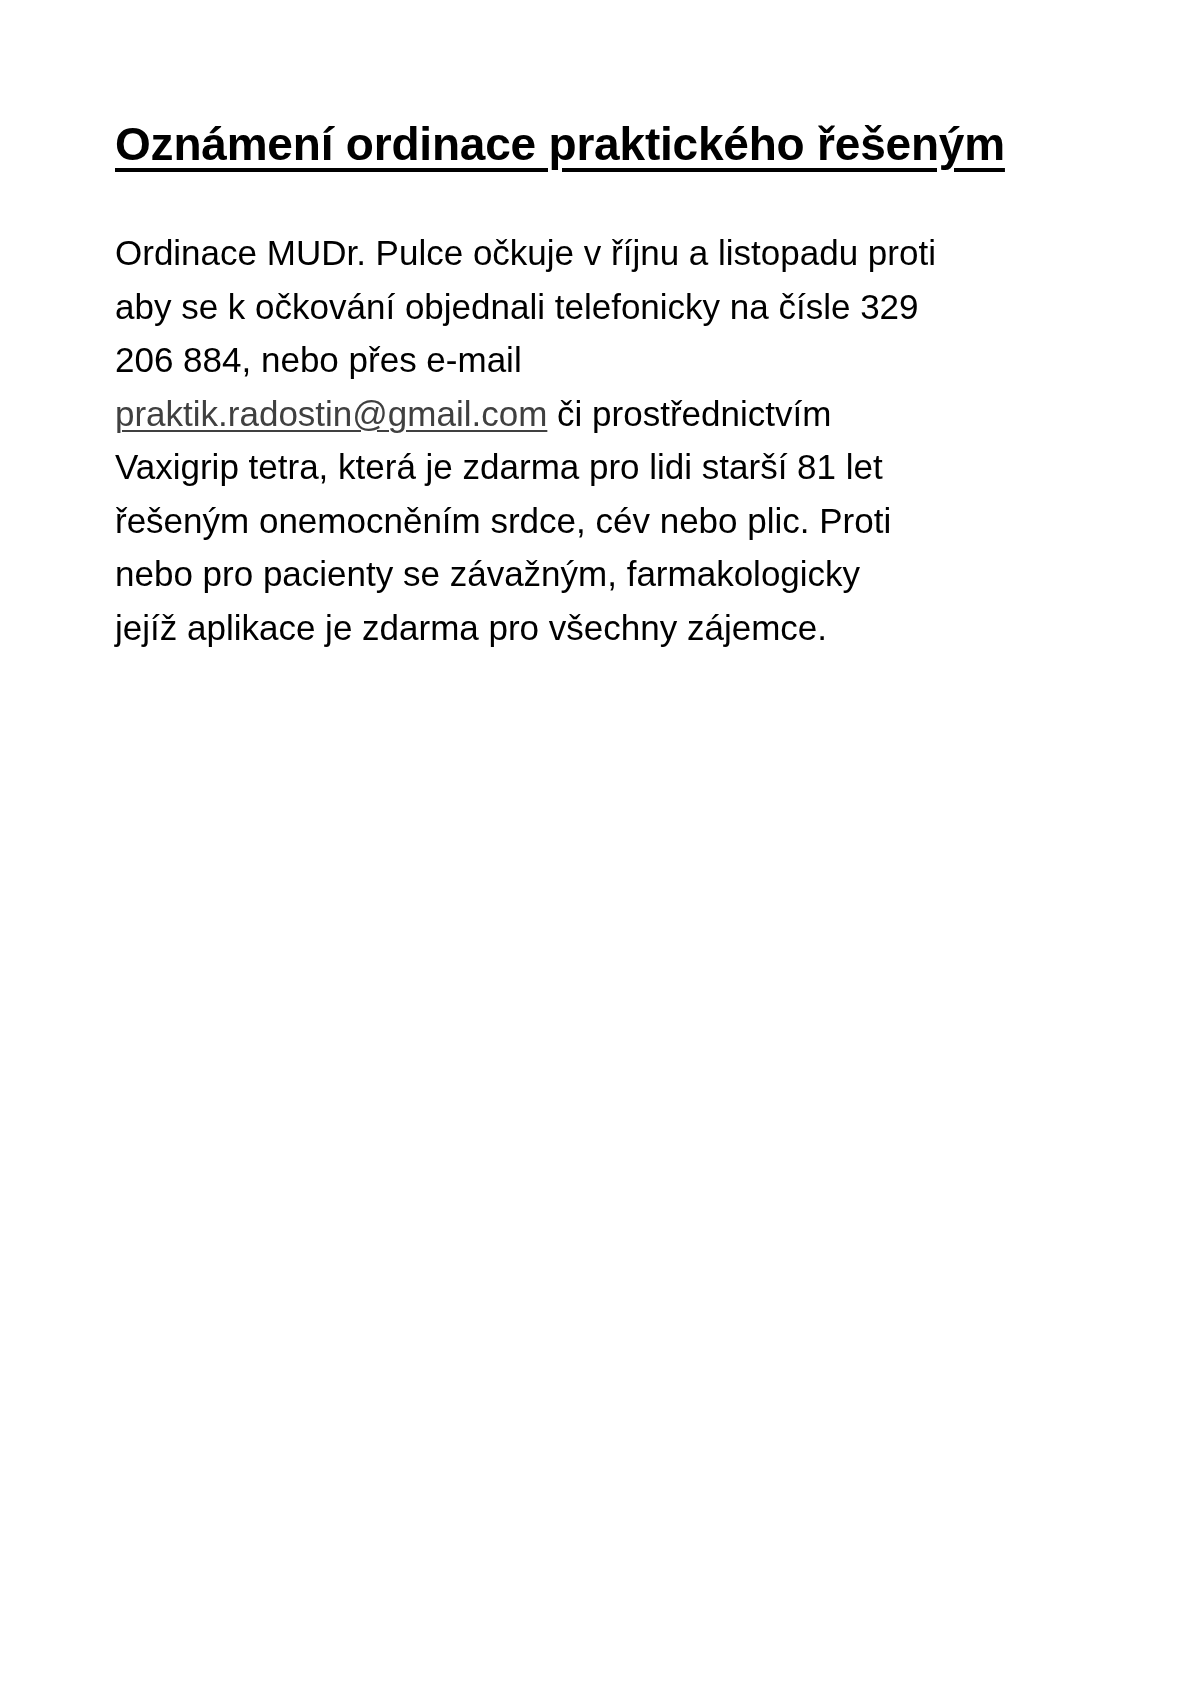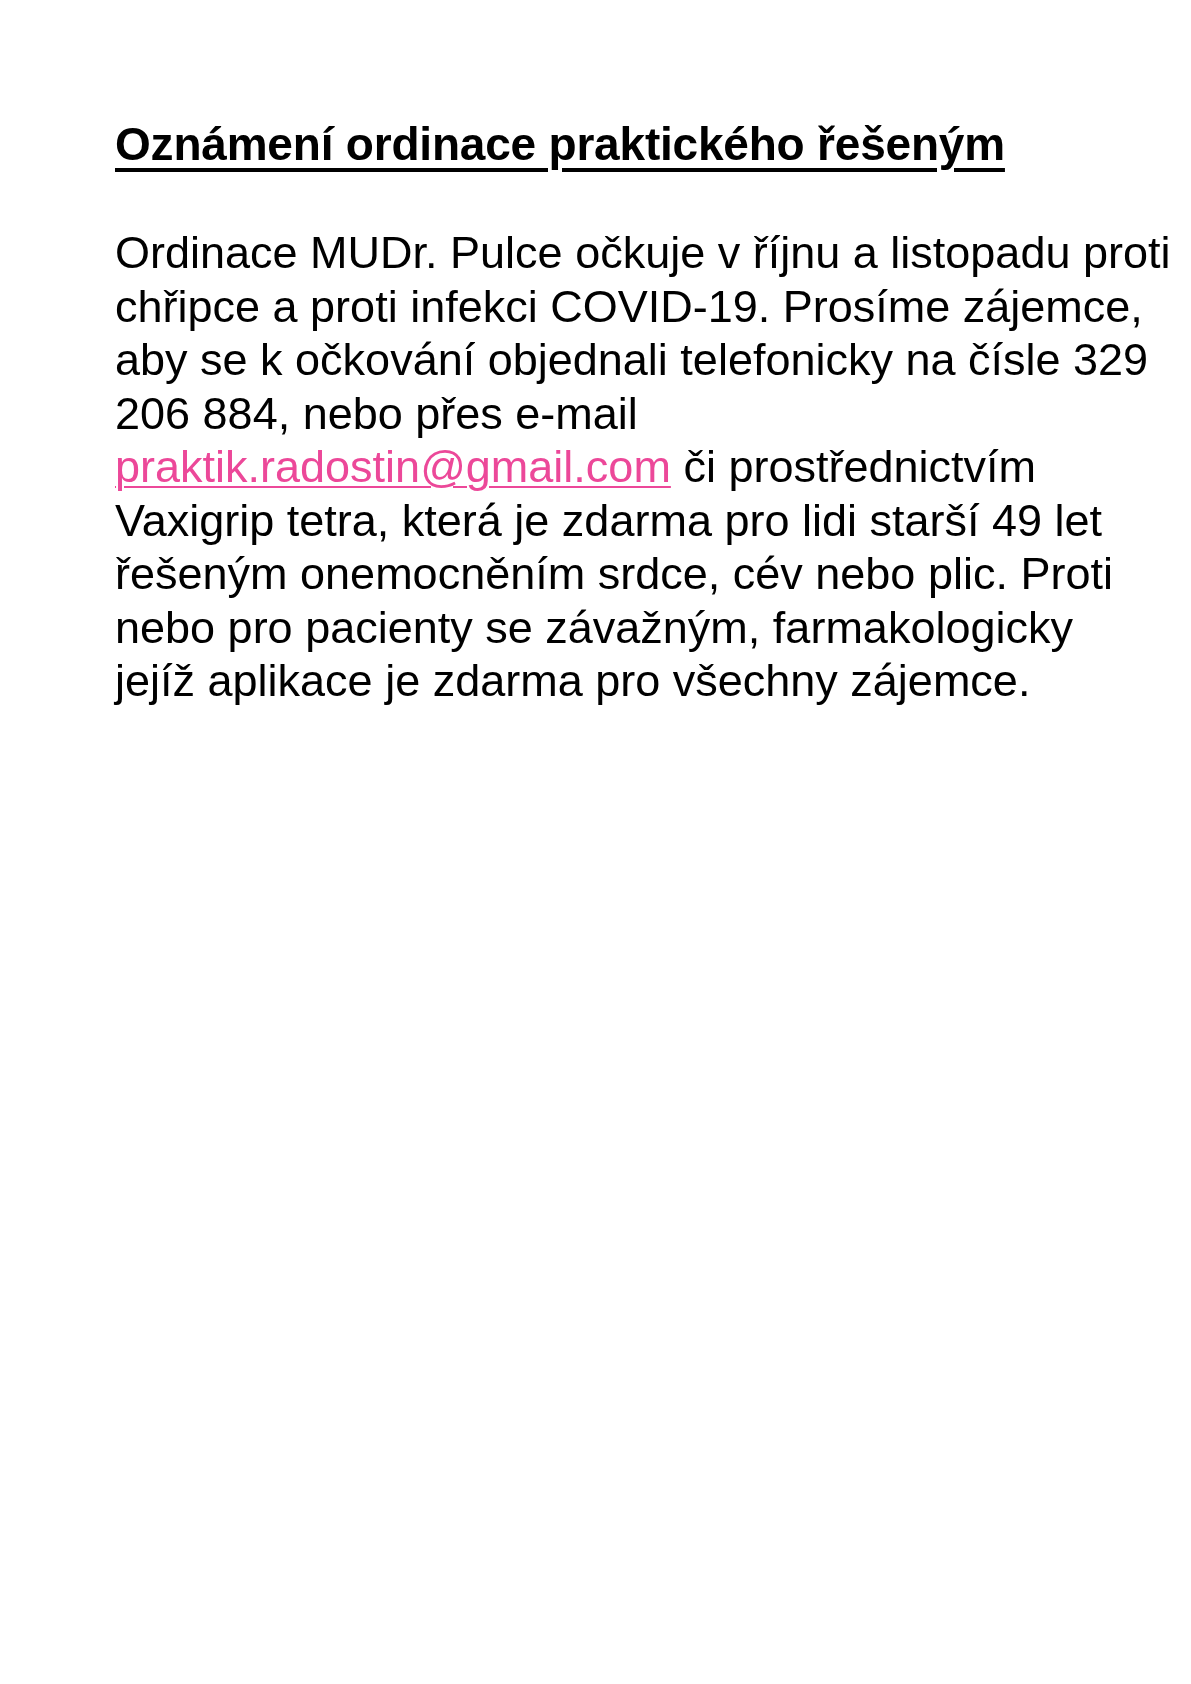--- a/index.html
+++ b/index.html
@@ -28,45 +28,44 @@
       line-height: 64px;
       margin: 0;
       text-decoration: underline;
       text-decoration-thickness: 4px;
       text-underline-offset: 8px;
       white-space: nowrap;
       letter-spacing: -0.2px;
     }
     .body-text {
       margin-top: 50px;
-      font-size: 45px;
+      font-size: 35px;
       line-height: 53.5px;
       width: 960px;
     }
     .line {
       display: block;
       white-space: nowrap;
     }
     .link {
-      color: #ec4899;
+      color: #404040;
       text-decoration: underline;
       text-decoration-thickness: 2px;
       text-underline-offset: 4px;
     }
   </style>
 </head>
 <body>
 
 <div class="page">
   <h1 class="title">Oznámení ordinace praktického řešeným</h1>
 
   <div class="body-text">
     <span class="line">Ordinace MUDr. Pulce očkuje v říjnu a listopadu proti</span>
-    <span class="line">chřipce a proti infekci COVID-19. Prosíme zájemce,</span>
     <span class="line">aby se k očkování objednali telefonicky na čísle 329</span>
     <span class="line">206 884, nebo přes e-mail</span>
     <span class="line"><a class="link">praktik.radostin@gmail.com</a><span> či prostřednictvím</span></span>
-    <span class="line">Vaxigrip tetra, která je zdarma pro lidi starší 49 let</span>
+    <span class="line">Vaxigrip tetra, která je zdarma pro lidi starší 81 let</span>
     <span class="line">řešeným onemocněním srdce, cév nebo plic. Proti</span>
     <span class="line">nebo pro pacienty se závažným, farmakologicky</span>
     <span class="line">jejíž aplikace je zdarma pro všechny zájemce.</span>
   </div>
 </div>
 
 </body></html>

